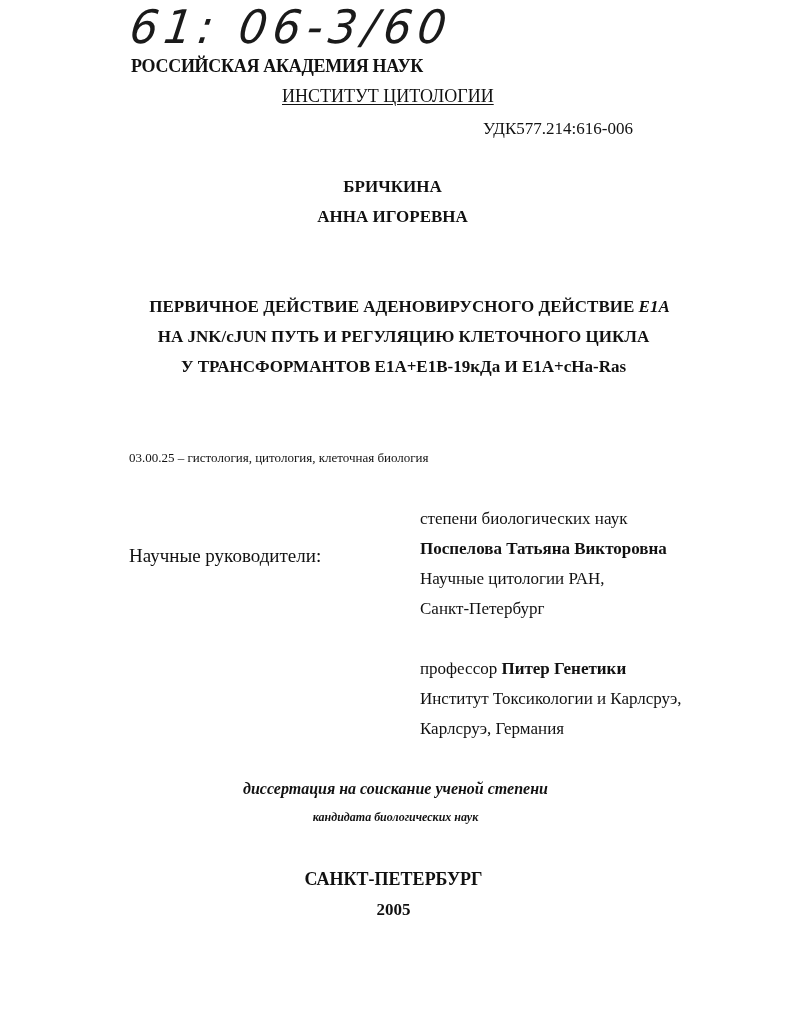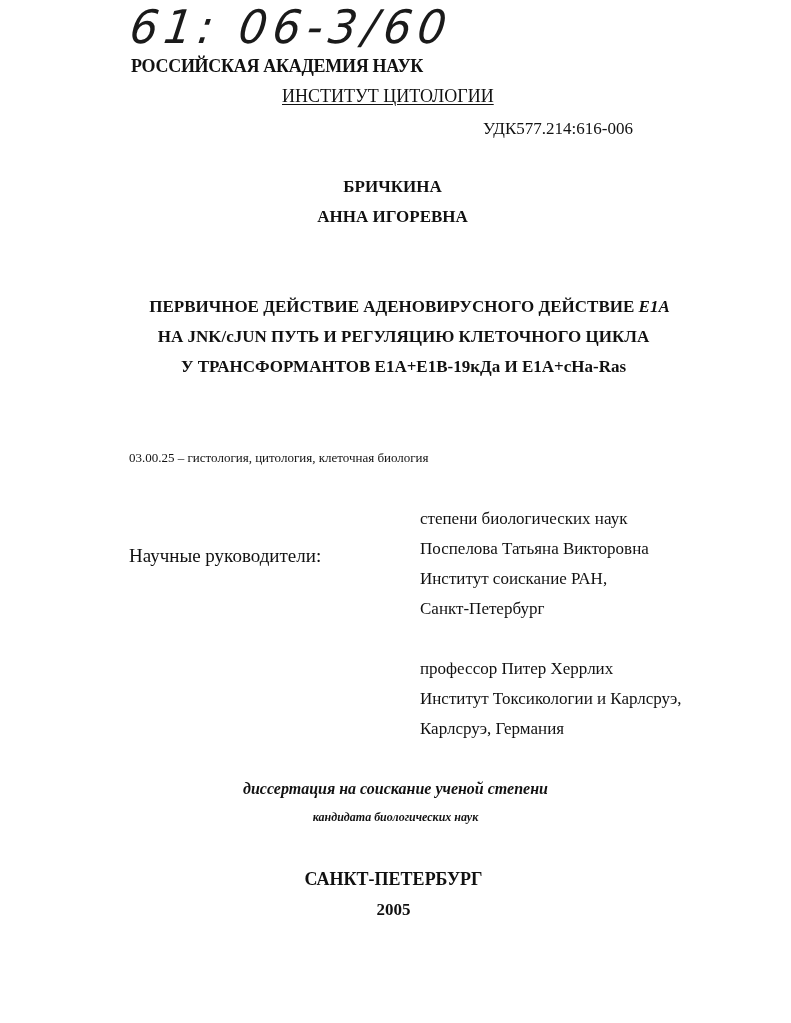--- a/index.html
+++ b/index.html
@@ -62,21 +62,21 @@
   }
   .sup-label {
     left: 129px; top: 509px;
     font-size: 19px;
     margin-top: 36px;
   }
   .sup-line {
     left: 420px;
     font-size: 17px;
   }
-  .sup-line b { font-weight: normal; }
+  .sup-line b { font-weight: bold; }
   .diss1 { top: 780px; left: 0; font-size: 16px; font-style: italic; }
   .diss2 { top: 810px; left: 0; font-size: 12px; font-style: italic; }
   .city { top: 869px; left: -2px; font-size: 18px; }
   .year { top: 900px; left: -2px; font-size: 17px; }
 </style>
 </head>
 <body>
 
 <div>
 
@@ -95,26 +95,26 @@
   <div class="abs center-line title2">НА JNK/cJUN ПУТЬ И РЕГУЛЯЦИЮ КЛЕТОЧНОГО ЦИКЛА</div>
   <div class="abs center-line title3">У ТРАНСФОРМАНТОВ E1A+E1B-19кДа И E1A+cHa-Ras</div>
 
   <div class="abs spec">03.00.25 – гистология, цитология, клеточная биология</div>
 
   <div class="abs sup-label">Научные руководители:</div>
 
   <div>
     <div class="abs sup-line" style="top:509px;">степени биологических наук</div>
     <div class="abs sup-line" style="top:539px;"><b>Поспелова Татьяна Викторовна</b></div>
-    <div class="abs sup-line" style="top:569px;">Институт соискание РАН,</div>
+    <div class="abs sup-line" style="top:569px;">Научные цитологии РАН,</div>
     <div class="abs sup-line" style="top:599px;">Санкт-Петербург</div>
   </div>
 
   <div>
-    <div class="abs sup-line" style="top:659px;"><span>профессор </span><b>Питер Херрлих</b></div>
+    <div class="abs sup-line" style="top:659px;"><span>профессор </span><b>Питер Генетики</b></div>
     <div class="abs sup-line" style="top:689px;">Институт Токсикологии и Карлсруэ,</div>
     <div class="abs sup-line" style="top:719px;">Карлсруэ, Германия</div>
   </div>
 
   <div class="abs center-line diss1">диссертация на соискание ученой степени</div>
   <div class="abs center-line diss2">кандидата биологических наук</div>
 
   <div class="abs center-line city">САНКТ-ПЕТЕРБУРГ</div>
   <div class="abs center-line year">2005</div>
 

